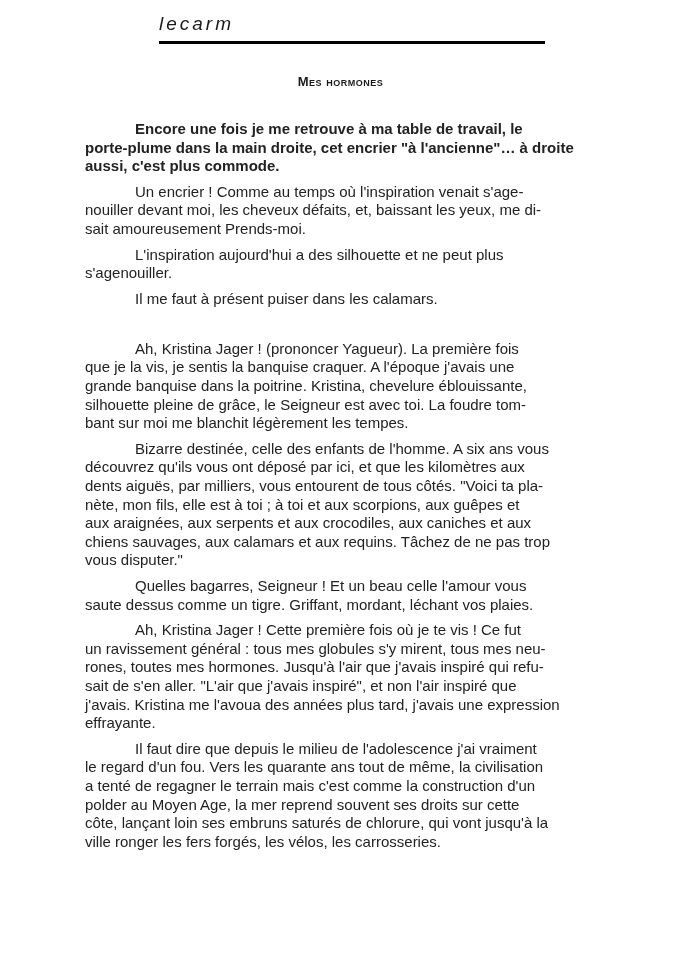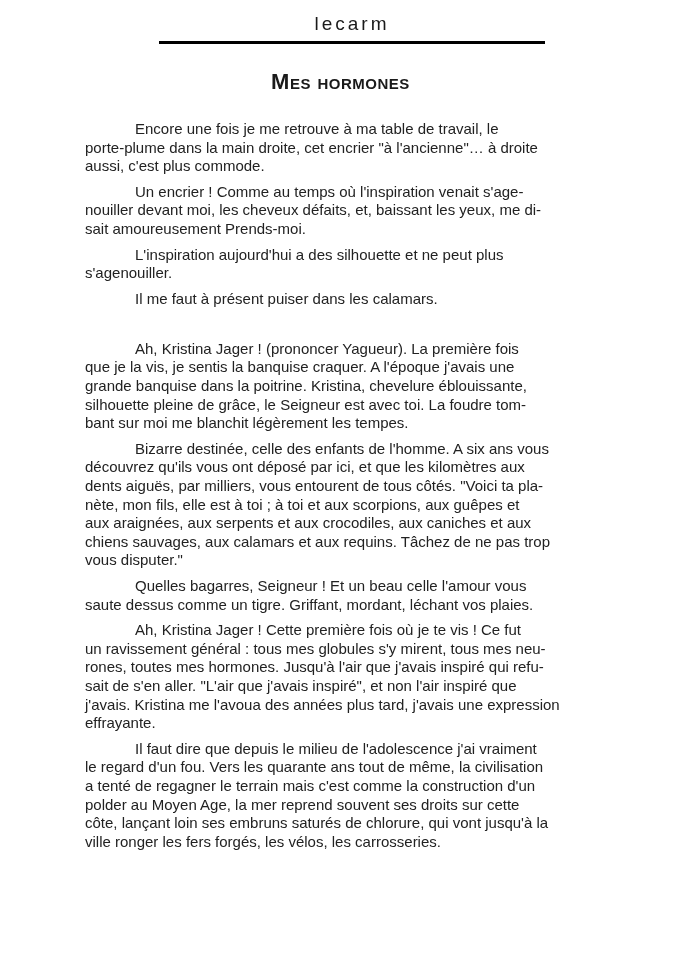--- a/index.html
+++ b/index.html
@@ -16,53 +16,55 @@
   }
   .page {
     position: relative;
     width: 681px;
     height: 954px;
     background: #ffffff;
   }
   .running-header {
     width: 386px;
     margin: 13px 0 0 159px;
-    text-align: center;
+    text-align: left;
     padding-bottom: 6px;
     border-bottom: 3px solid #000000;
+    font-style: italic;
     font-size: 19px;
     letter-spacing: 3px;
     color: #1a1a1a;
     line-height: 22px;
   }
   .page-title {
     margin: 27px 0 0 0;
     padding: 0 12px 0 12px; 
     text-align: center;
-    font-size: 22px;
+    font-size: 13px;
     line-height: 22px;
     font-weight: bold;
     font-variant: small-caps;
     letter-spacing: 0.5px;
     color: #1a1a1a;
   }
   .content {
     margin: 27px 0 0 85px;
     width: 530px;
     font-size: 15px;
     line-height: 18.6px;
     color: #222222;
   }
   .content p {
     margin: 7px 0 0 0;
     text-indent: 50px;
     white-space: pre; 
   }
   .content p.first {
     margin-top: 0;
+    font-weight: bold;
   }
   .content p.section-start {
     margin-top: 31.5px; 
   }
 </style>
 </head>
 <body>
 
 <div class="page">
 

